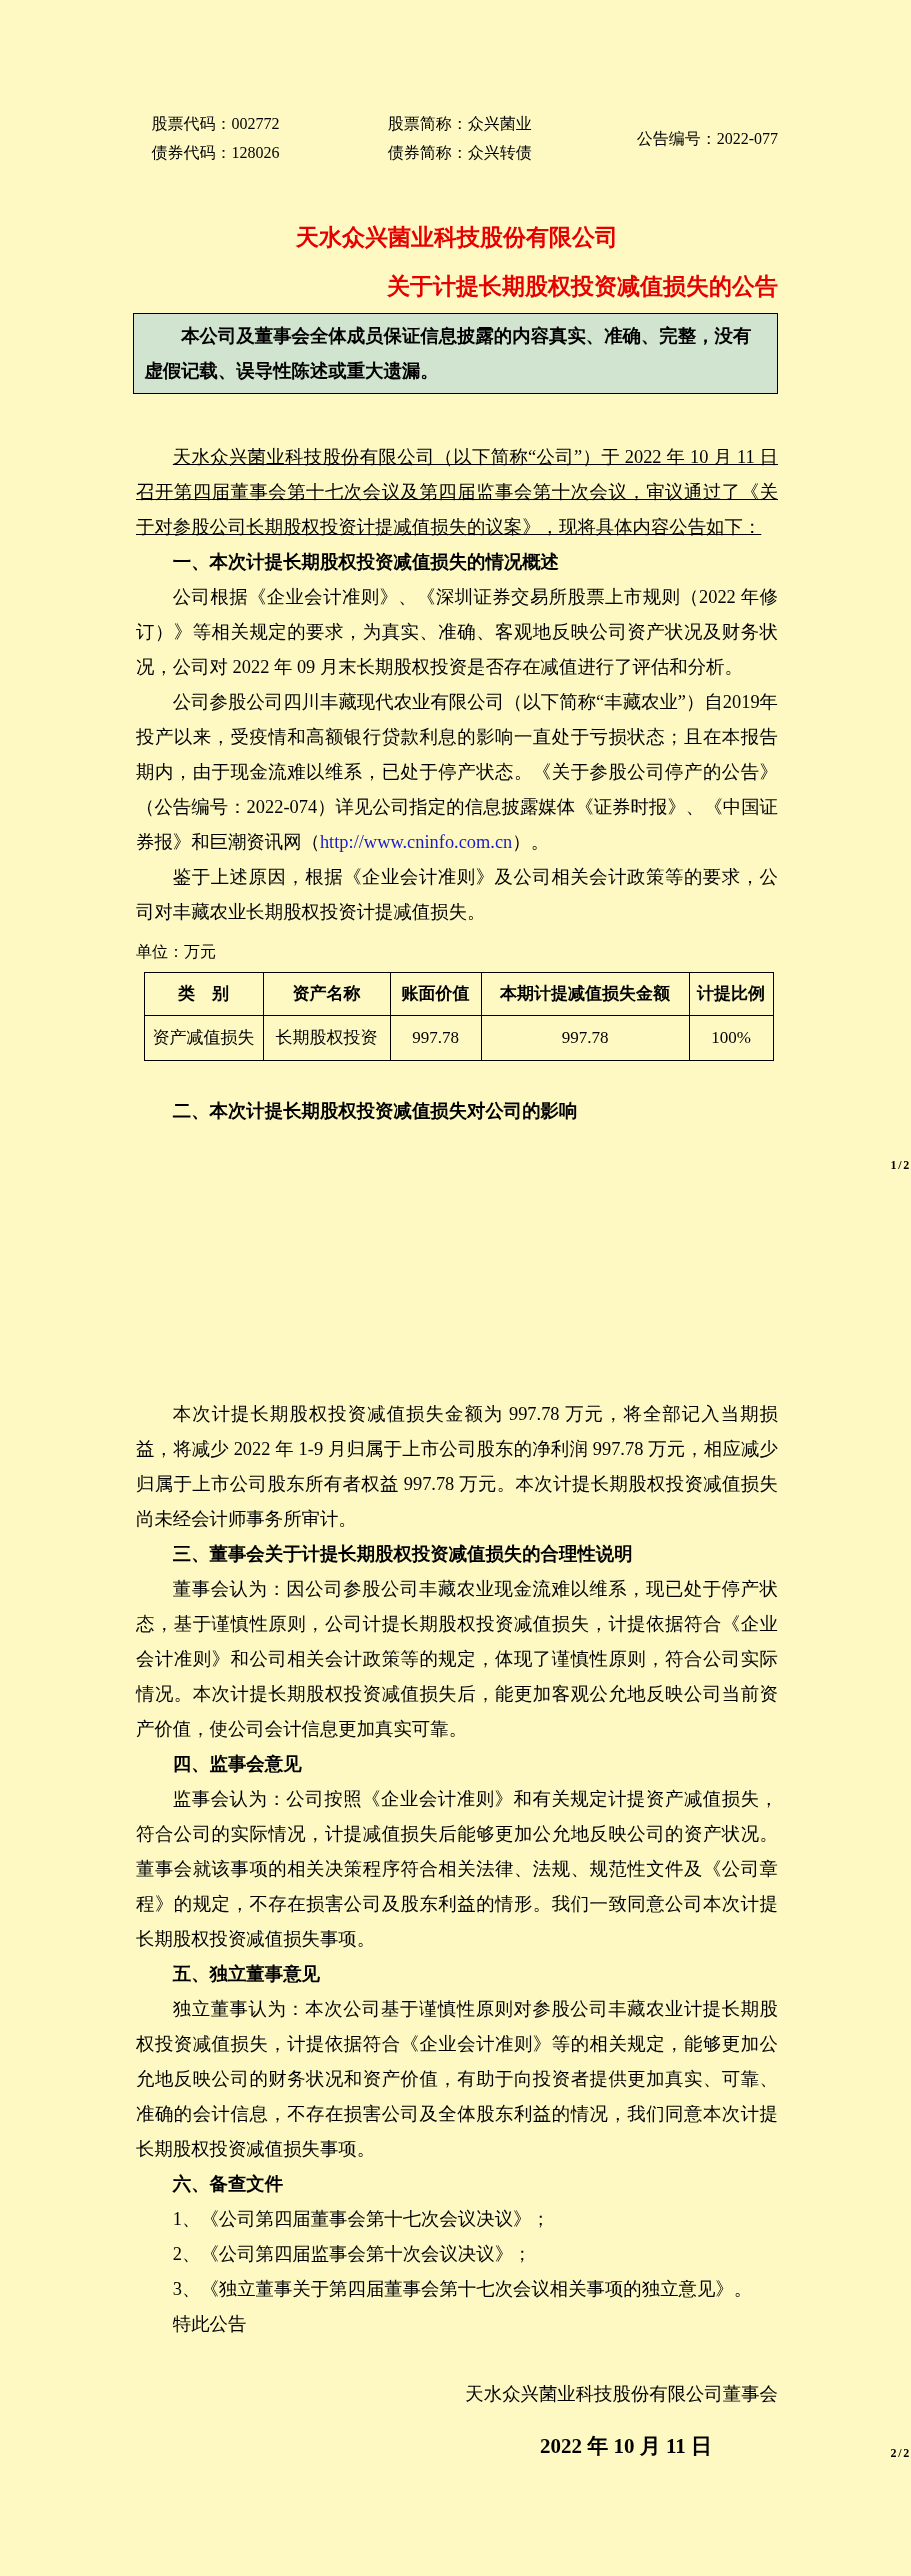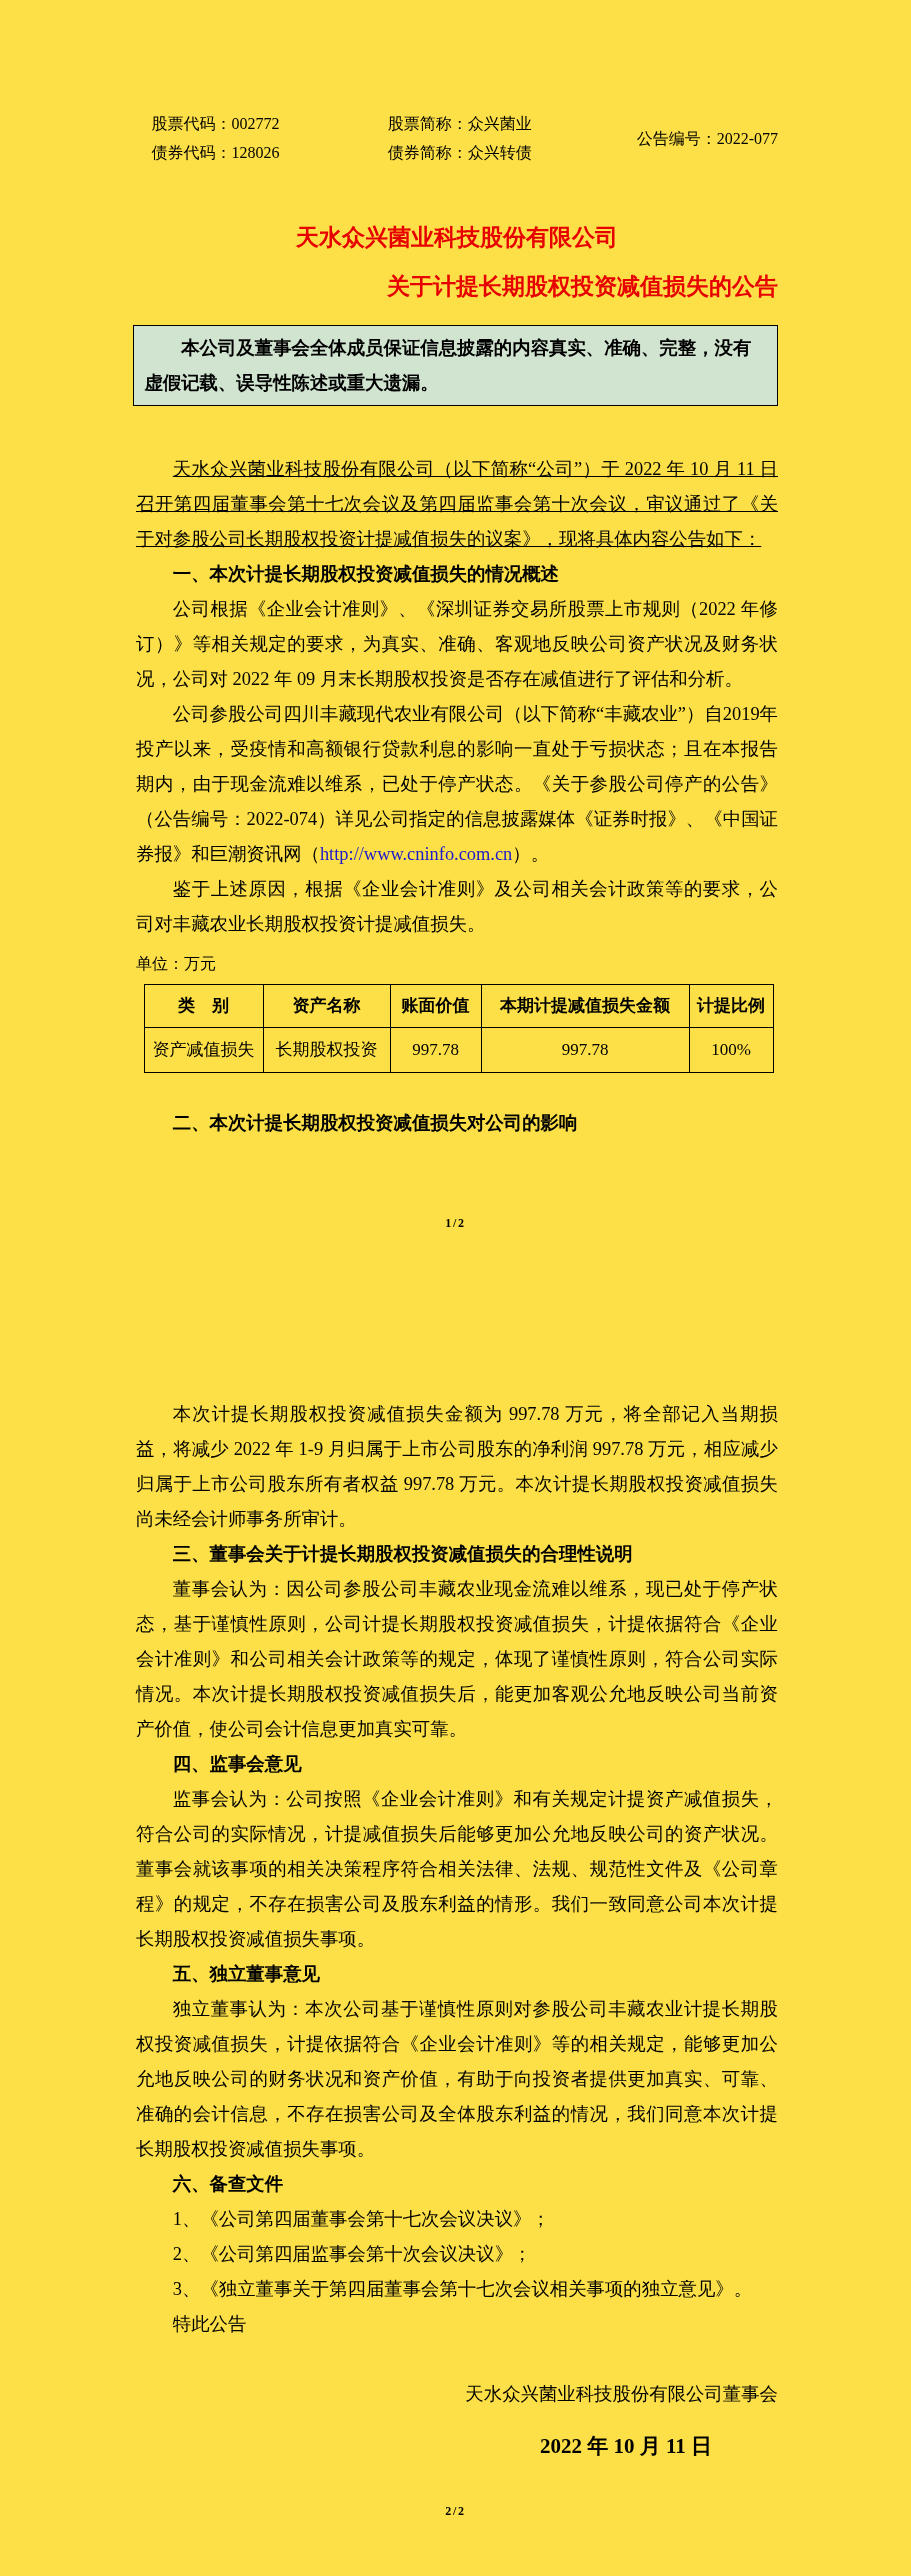--- a/index.html
+++ b/index.html
@@ -5,21 +5,21 @@
   html, body { margin: 0; padding: 0; background: #ffffff; }
   body {
     width: 911px;
     font-family: "Liberation Serif", "DejaVu Serif", serif;
     color: #000000;
   }
   .page {
     position: relative;
     width: 911px;
     height: 1288px;
-    background: #fde047;
+    background: #fef9c3;
     overflow: hidden;
   }
   .content {
     margin-left: 136px;
     margin-right: 133px; 
   }
   
   .doc-header {
     display: flex;
     padding-top: 109px;
@@ -42,21 +42,21 @@
   .title-subject {
     margin-top: 17px;
     text-align: right;
     font-size: 23px;
     line-height: 32px;
     font-weight: bold;
     color: #e60000;
   }
   
   .notice-box {
-    margin-top: 22px;
+    margin-top: 10px;
     margin-left: -2.9px;
     border: 1.1px solid #000000;
     background: #d0e4d0;
     padding: 4.6px 10.3px;
     font-size: 18.4px;
     line-height: 35px;
     font-weight: bold;
   }
   .notice-box .first-line { text-indent: 2em; }
   
@@ -101,22 +101,22 @@
   .col-category { width: 119px; }
   .col-asset    { width: 127px; }
   .col-book     { width: 91px; }
   .col-amount   { width: 208px; }
   .col-ratio    { width: 84px; }
   .after-table { margin-top: 33px; }
   
   .page-footer {
     position: absolute;
     left: 0; right: 0;
-    top: 1215px;
-    text-align: center;
+    top: 1157px;
+    text-align: right;
     font-size: 12px;
     line-height: 17px;
     font-weight: bold;
     letter-spacing: 1.7px;
   }
   .page2-content { padding-top: 109px; }
   .signature {
     margin: 35px 0 17px 0;
     font-size: 18.4px;
     line-height: 35px;

